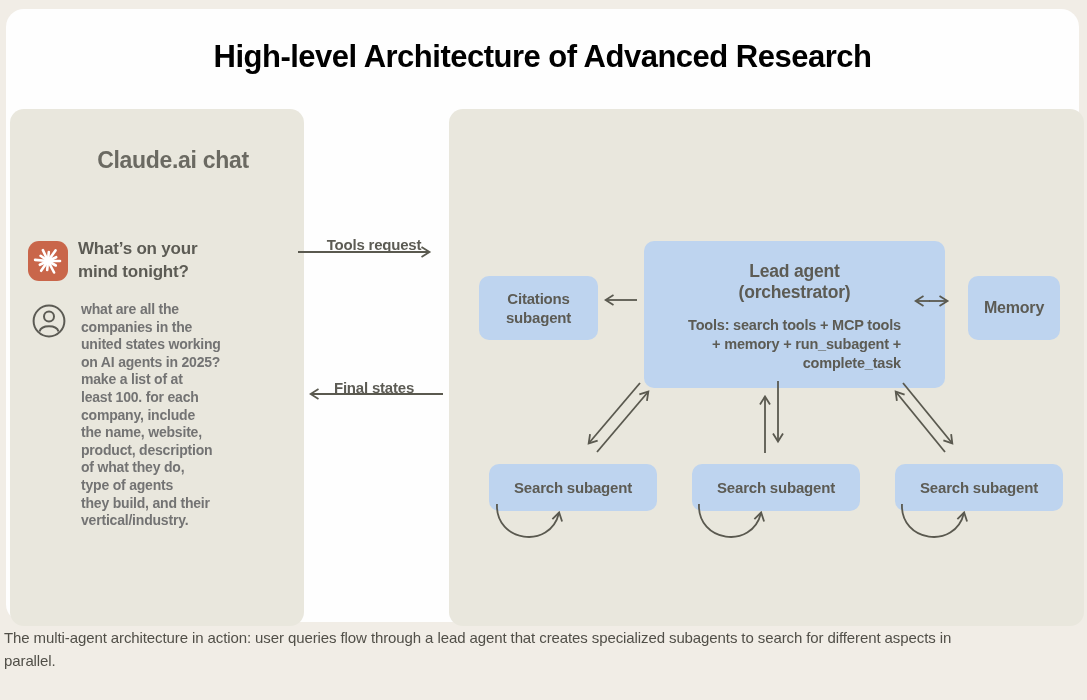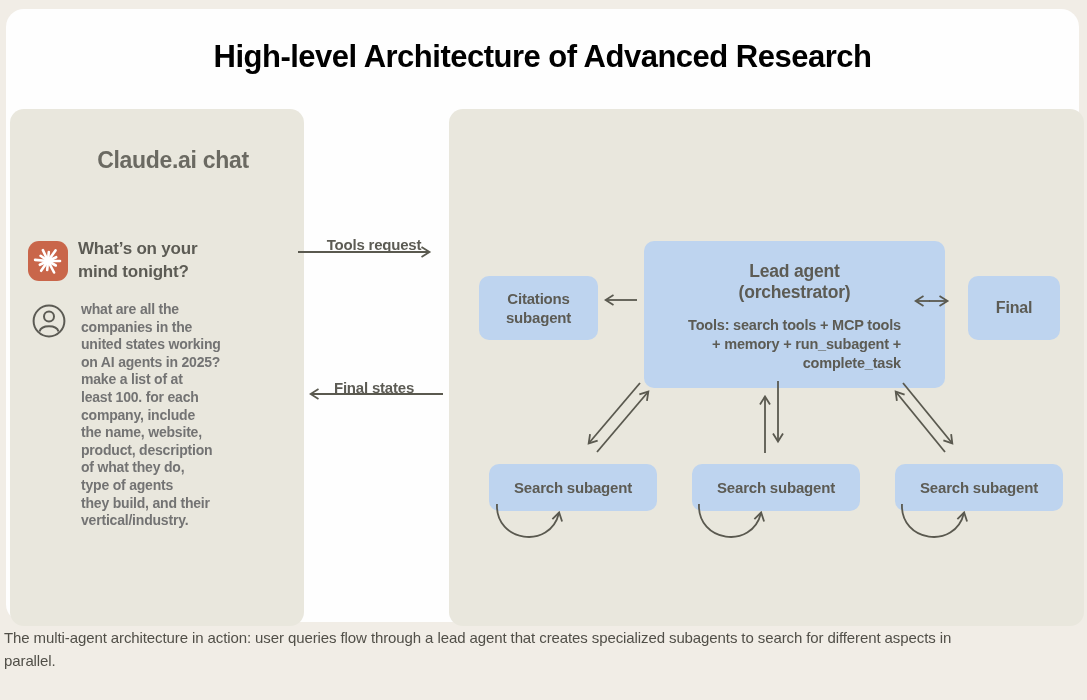--- a/index.html
+++ b/index.html
@@ -126,21 +126,21 @@
 subagent</div>
 
       <div class="bluebox box-lead">
         <div class="lead-title">Lead agent
 (orchestrator)</div>
         <div class="lead-tools">Tools: search tools + MCP tools
 + memory + run_subagent +
 complete_task</div>
       </div>
 
-      <div class="bluebox box-memory">Final</div>
+      <div class="bluebox box-memory">Memory</div>
 
       <div class="bluebox box-search" style="left:40px;">Search subagent</div>
       <div class="bluebox box-search" style="left:243px;">Search subagent</div>
       <div class="bluebox box-search" style="left:446px;">Search subagent</div>
     </div>
 
     <div class="flow-label label-user-request">Tools request</div>
     <div class="flow-label label-final-report">Final states</div>
   </div>
 

